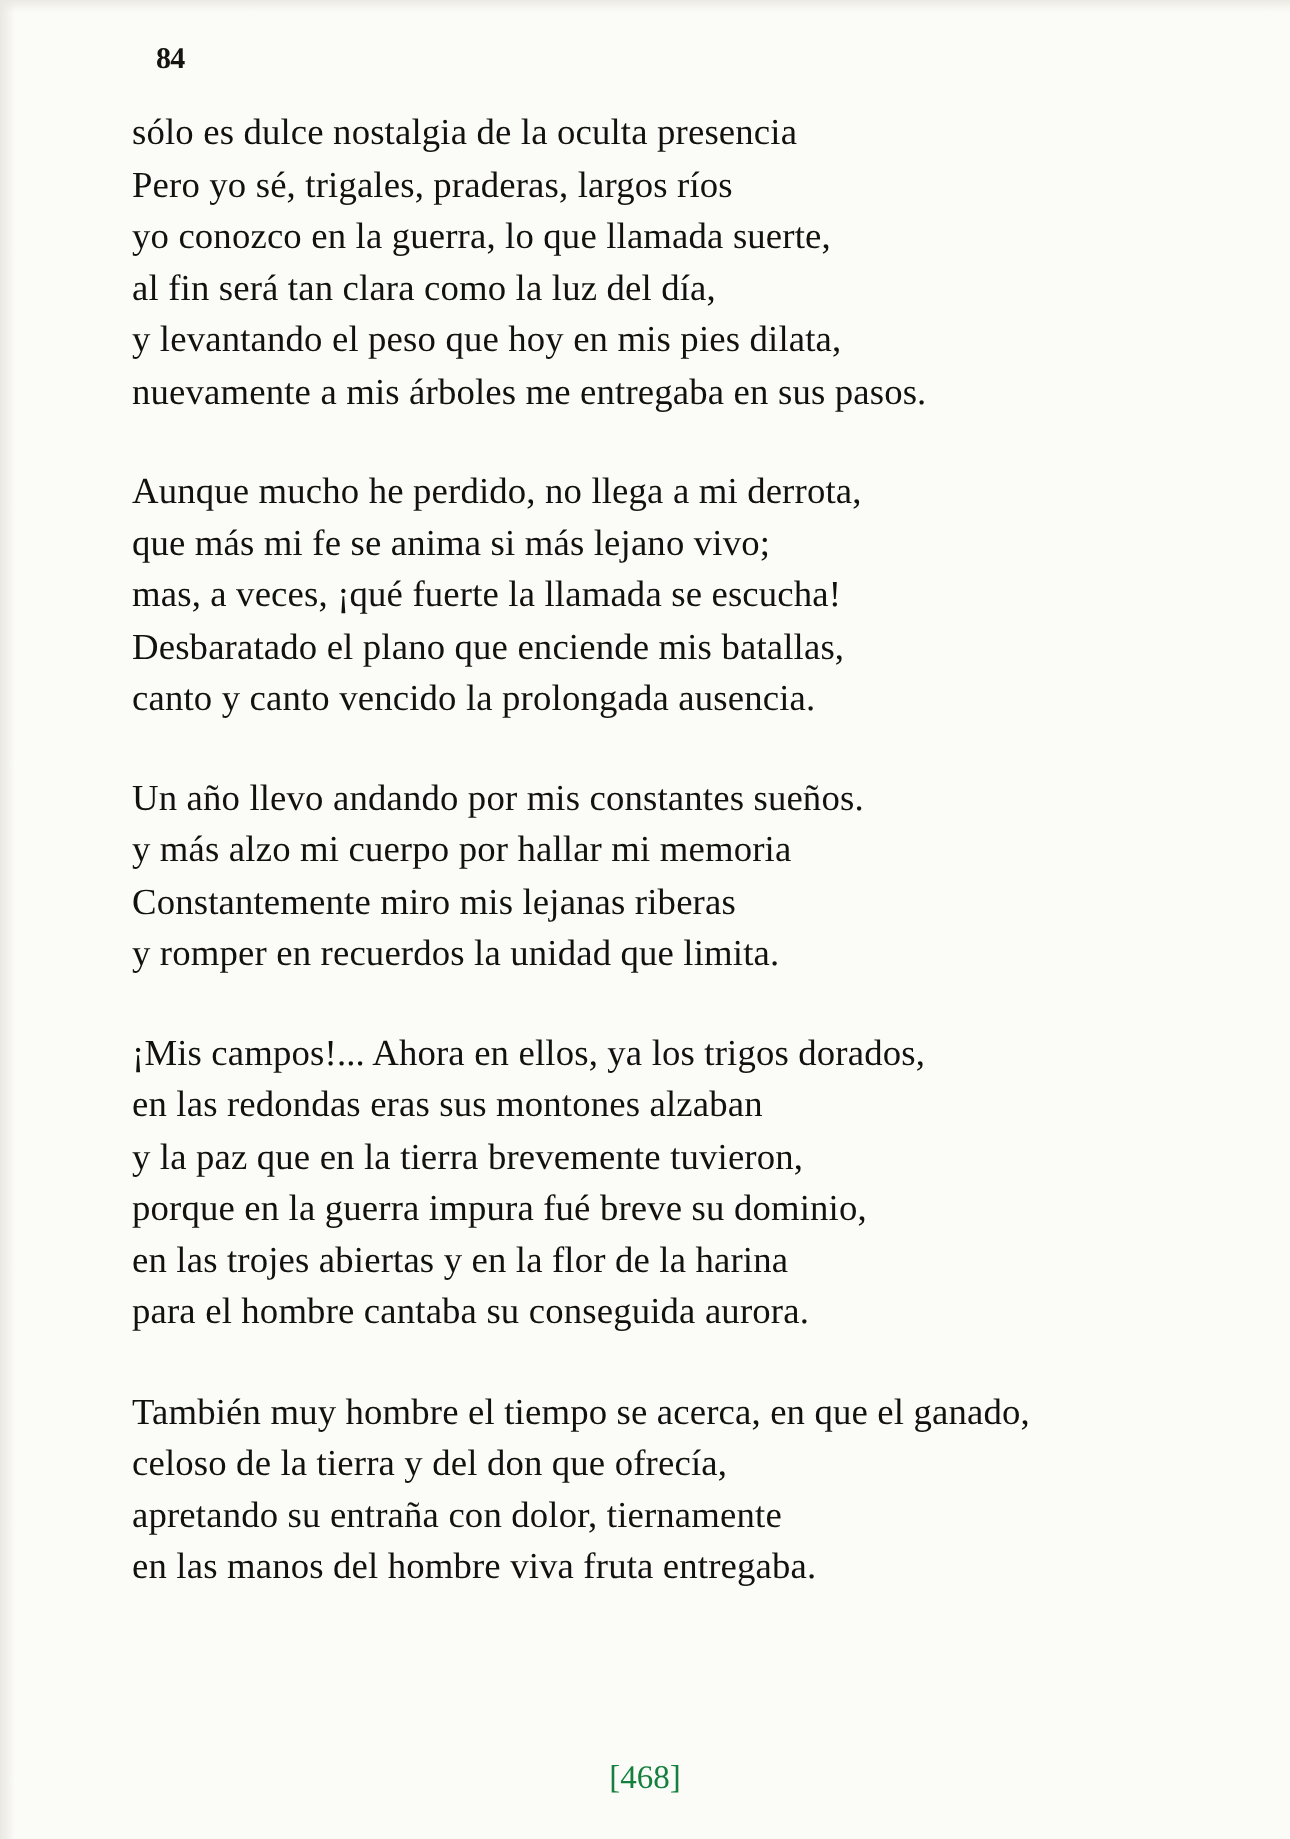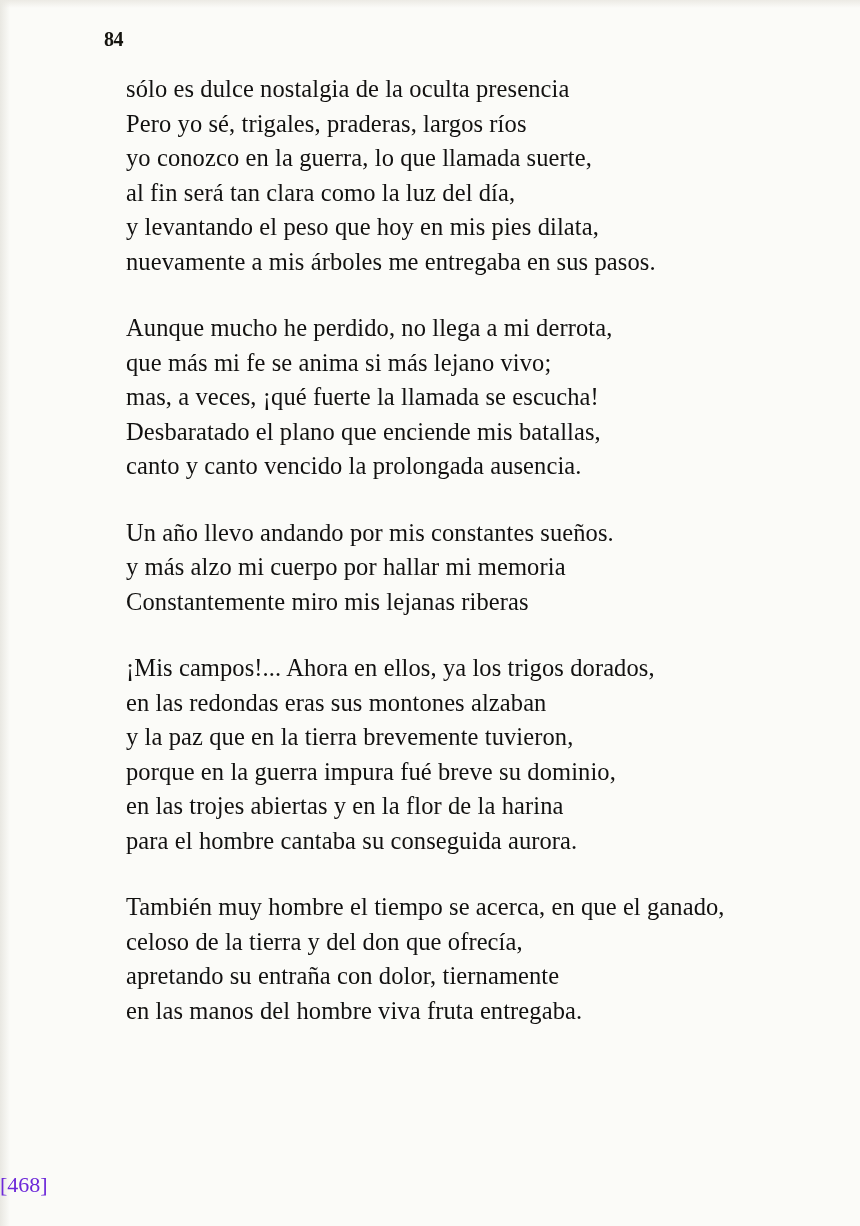--- a/index.html
+++ b/index.html
@@ -31,42 +31,41 @@
     font-weight: bold;
     letter-spacing: -0.5px;
     font-family: "Liberation Serif", serif;
     color: #15140f;
   }
   .poem {
     position: absolute;
     top: 72px;
     left: 88px;
     width: 700px;
-    margin-left: 38px;
   }
   .stanza {
     margin: 0 0 32px 0;
   }
   .line {
     font-size: 24.5px;
     line-height: 34.5px;
     letter-spacing: 0.1px;
     color: #121110;
     white-space: pre;
     font-family: "Liberation Serif", serif;
   }
   .folio {
     position: absolute;
     left: 0;
     top: 1172px;
     width: 860px;
-    text-align: left;
+    text-align: center;
     font-size: 22px;
     font-family: "Liberation Serif", serif;
-    color: #6d28d9;
+    color: #15803d;
   }
   
   .edge-left {
     position: absolute;
     top: 0; left: 0;
     width: 10px; height: 1226px;
     background: linear-gradient(to right, #e9e8e2, rgba(255,255,255,0));
   }
   .edge-top {
     position: absolute;
@@ -100,20 +99,21 @@
       <div class="line">que más mi fe se anima si más lejano vivo;</div>
       <div class="line">mas, a veces, ¡qué fuerte la llamada se escucha!</div>
       <div class="line">Desbaratado el plano que enciende mis batallas,</div>
       <div class="line">canto y canto vencido la prolongada ausencia.</div>
     </div>
 
     <div class="stanza">
       <div class="line">Un año llevo andando por mis constantes sueños.</div>
       <div class="line">y más alzo mi cuerpo por hallar mi memoria</div>
       <div class="line">Constantemente miro mis lejanas riberas</div>
+      <div class="line">y romper en recuerdos la unidad que limita.</div>
     </div>
 
     <div class="stanza">
       <div class="line">¡Mis campos!... Ahora en ellos, ya los trigos dorados,</div>
       <div class="line">en las redondas eras sus montones alzaban</div>
       <div class="line">y la paz que en la tierra brevemente tuvieron,</div>
       <div class="line">porque en la guerra impura fué breve su dominio,</div>
       <div class="line">en las trojes abiertas y en la flor de la harina</div>
       <div class="line">para el hombre cantaba su conseguida aurora.</div>
     </div>

